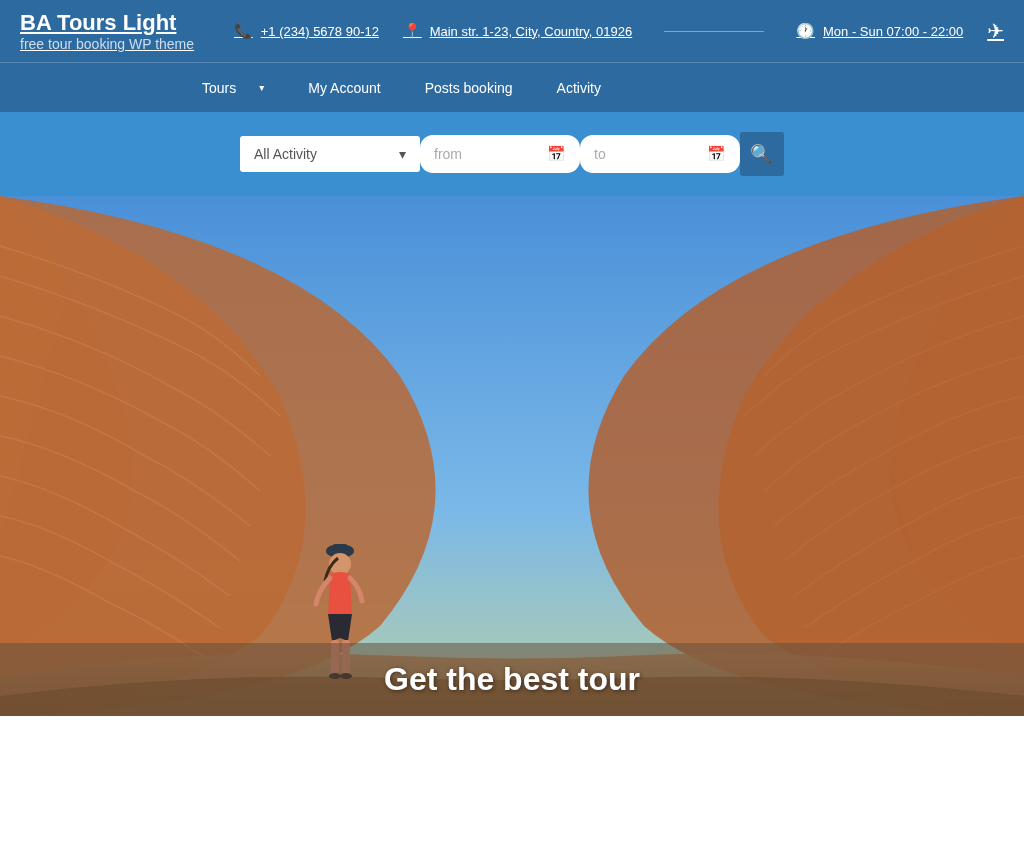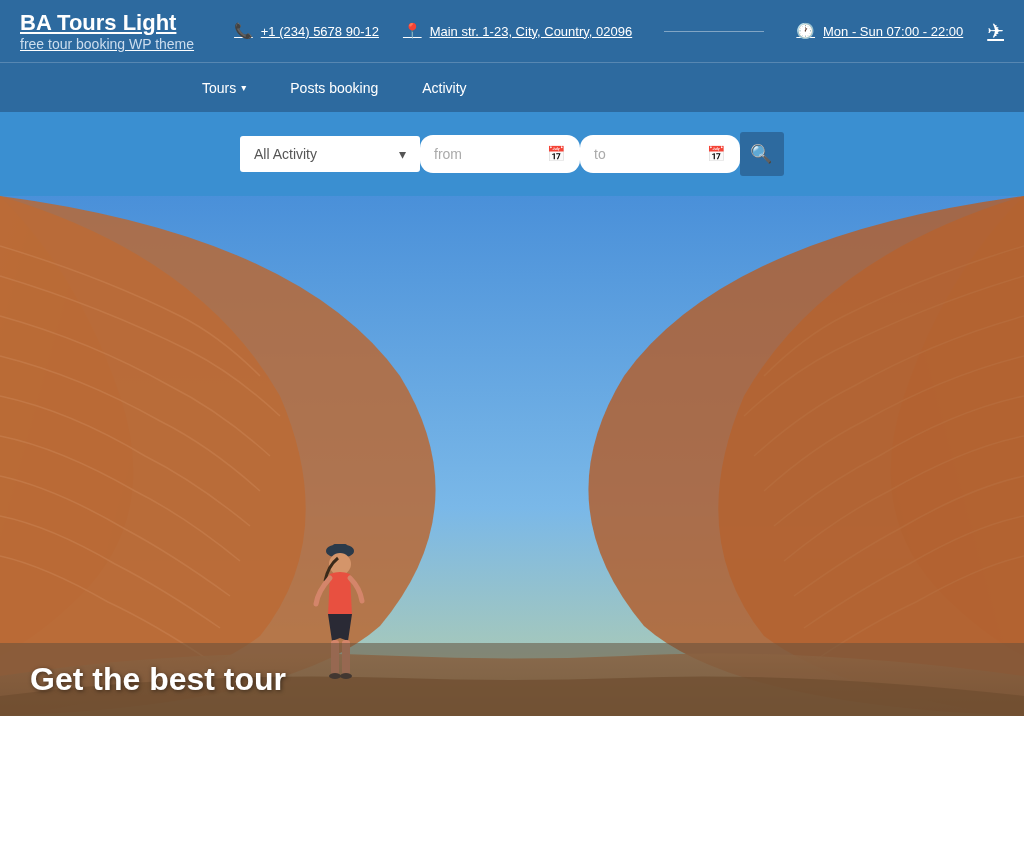--- a/index.html
+++ b/index.html
@@ -68,21 +68,21 @@
       gap: 0;
       min-height: 50px;
     }
     .nav-item {
       color: white;
       font-size: 14px;
       padding: 15px 22px;
       cursor: pointer;
       display: flex;
       align-items: center;
-      gap: 5px;
+      gap: 23px;
       text-decoration: none;
     }
     .nav-chevron {
       font-size: 10px;
     }
 
     
     .search-bar {
       background: #3a8fd1;
       display: flex;
@@ -160,21 +160,21 @@
       bottom: 0;
       left: 0;
       right: 0;
       background: rgba(100,80,60,0.55);
       padding: 18px 30px;
     }
     .hero-text {
       color: white;
       font-size: 32px;
       font-weight: bold;
-      text-align: left;
+      text-align: center;
       text-shadow: 1px 1px 4px rgba(0,0,0,0.5);
     }
 
     
     .rock-svg {
       position: absolute;
       top: 0; left: 0;
       width: 100%;
       height: 100%;
     }
@@ -187,35 +187,38 @@
     <span class="logo-title">BA Tours Light</span>
     <span class="logo-subtitle">free tour booking WP theme</span>
   </div>
   <div class="top-contact">
     <div class="contact-item">
       <span class="contact-icon">📞</span>
       <span>+1 (234) 5678 90-12</span>
     </div>
     <div class="contact-item">
       <span class="contact-icon">📍</span>
-      <span>Main str. 1-23, City, Country, 02096</span>
+      <span>Main str. 1-23, City, Country, 01926</span>
     </div>
     <div class="divider-line"></div>
     <div class="contact-item">
       <span class="contact-icon">🕐</span>
       <span>Mon - Sun 07:00 - 22:00</span>
     </div>
     <span class="plane-icon">✈</span>
   </div>
 </div>
 
 <div class="nav-bar">
   <a class="nav-item">
     <span>Tours</span>
     <span class="nav-chevron">▾</span>
+  </a>
+  <a class="nav-item">
+    <span>My Account</span>
   </a>
   <a class="nav-item">
     <span>Posts booking</span>
   </a>
   <a class="nav-item">
     <span>Activity</span>
   </a>
 </div>
 
 <div class="search-bar">

